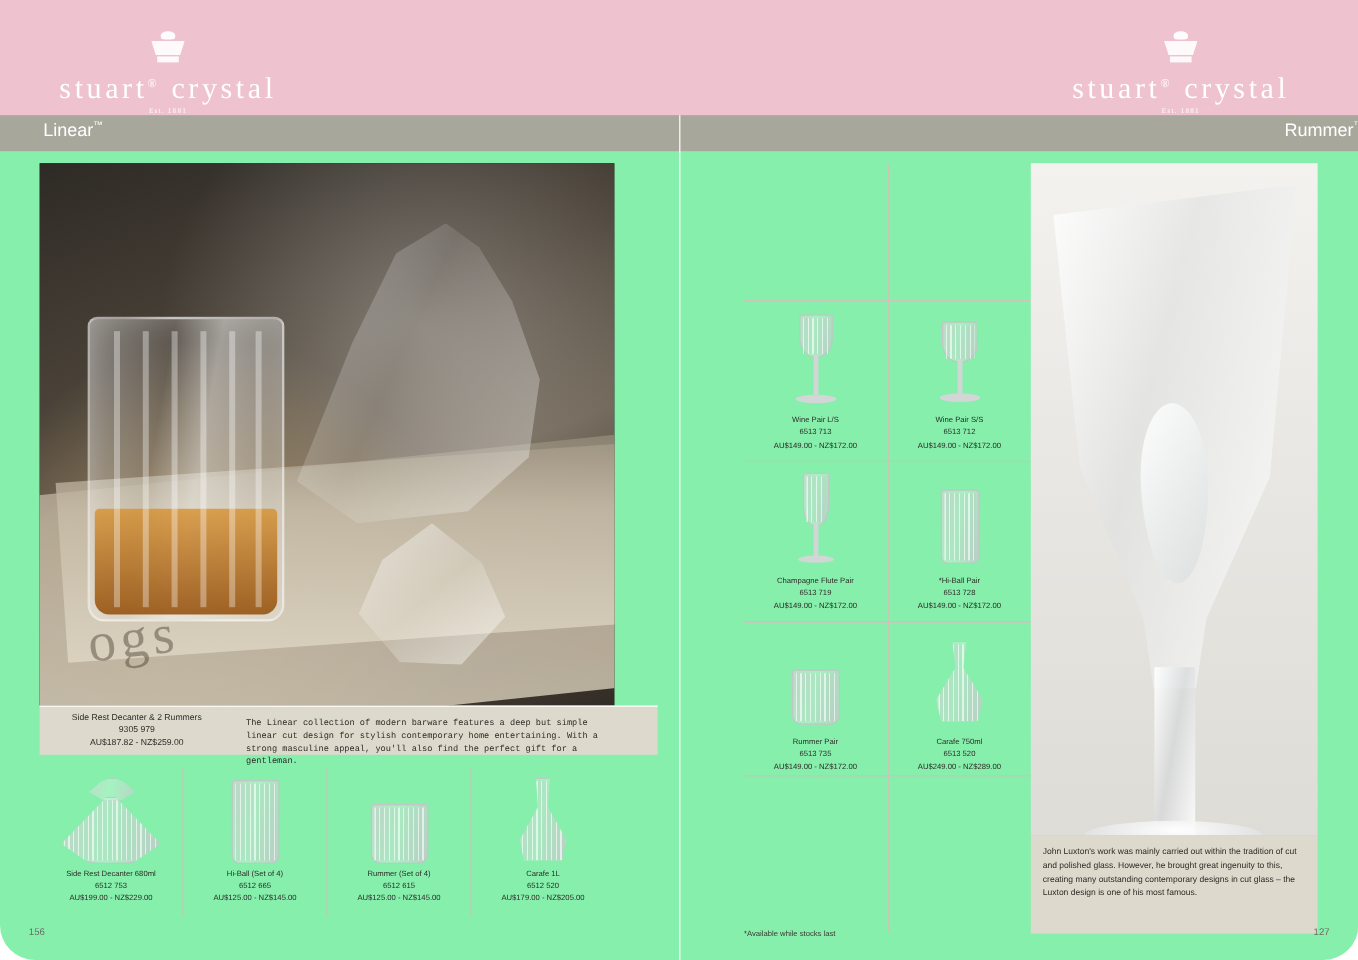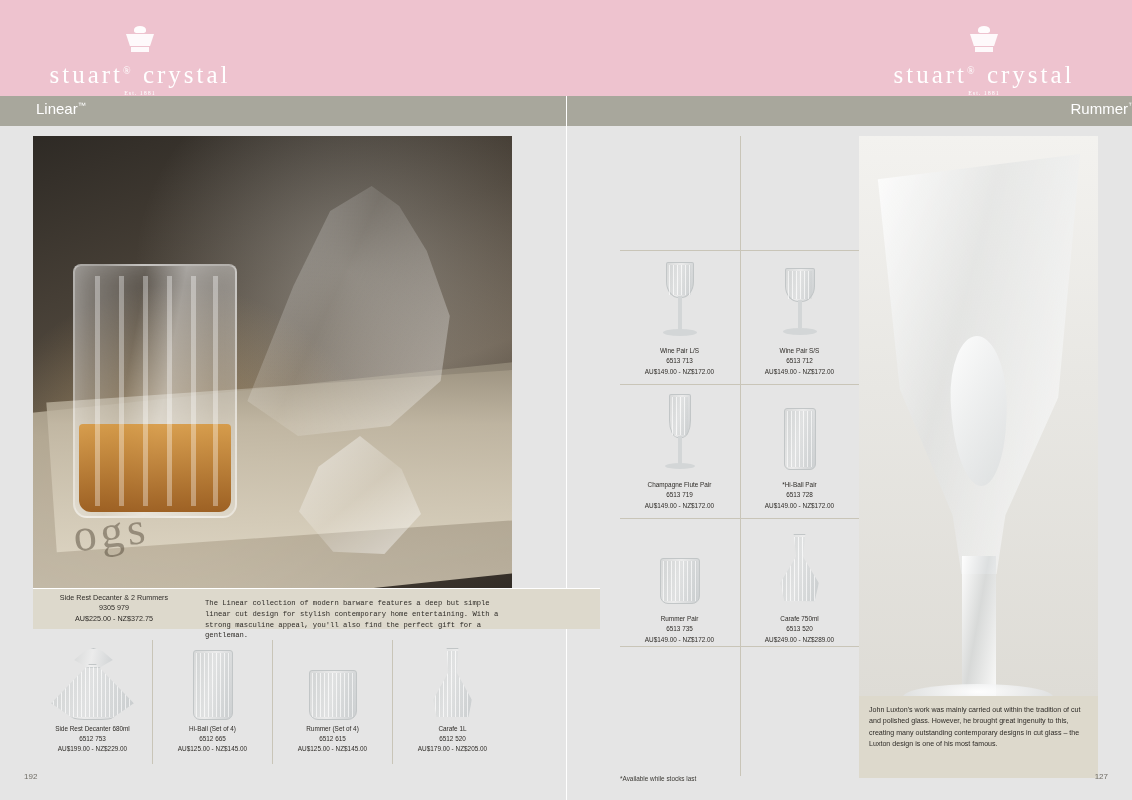--- a/index.html
+++ b/index.html
@@ -11,21 +11,22 @@
     width: 1132px;
     height: 800px;
     font-family: "Liberation Sans", sans-serif;
     color: #2b2b2b;
     overflow: hidden;
     position: relative;
   }
   .page {
     position: absolute;
     inset: 0;
-    background: #e5e5e5;
+    background: #86efac;
+    border-radius: 29px;
   }
 
   
   .pink-band {
     position: absolute;
     left: 0; top: 0;
     width: 1132px; height: 96px;
     background: #eec3cf;
   }
   .brand-left {
@@ -190,23 +191,24 @@
     left: 266px; top: 300px;
     width: 122px; height: 118px;
     background: linear-gradient(140deg, rgba(255,255,255,.55), rgba(255,255,255,.15) 50%, rgba(255,255,255,.5));
     clip-path: polygon(50% 0, 84% 28%, 100% 66%, 70% 100%, 28% 98%, 0 64%, 16% 26%);
   }
 
   
   .hero-caption {
     position: absolute;
     left: 33px; top: 588px;
-    width: 567px; height: 40px;
+    width: 479px; height: 40px;
     background: #ddd9cc;
     border-top: 1px solid #ffffff;
+    padding-left: 36px;
   }
   .hc-left {
     position: absolute;
     left: 8px; top: 4px;
     width: 146px;
     text-align: center;
     font-size: 7.2px;
     line-height: 1.45;
     color: #2e2b27;
   }
@@ -436,21 +438,21 @@
       <div class="flute" style="left:116px"></div>
       <div class="flute" style="left:138px"></div>
     </div>
     <div class="stopper"></div>
   </div>
 
   <div class="hero-caption">
     <div class="hc-left">
       <div>Side Rest Decanter &amp; 2 Rummers</div>
       <div>9305 979</div>
-      <div>AU$225.00  -  NZ$372.75</div>
+      <div>AU$187.82  -  NZ$259.00</div>
     </div>
     <div class="hc-right">The Linear collection of modern barware features a deep but simple linear cut design for stylish contemporary home entertaining. With a strong masculine appeal, you'll also find the perfect gift for a gentleman.</div>
   </div>
 
   <div class="strip">
 
     <div class="strip-cell">
       <div class="strip-art">
         <div class="g-wrap" style="top:4px;width:44px;height:18px;">
           <div class="g-body" style="width:44px;height:18px;clip-path:polygon(38% 100%,8% 60%,30% 16%,50% 0,70% 16%,92% 60%,62% 100%);position:relative;"></div>
@@ -605,17 +607,17 @@
     <div class="rp-glass"></div>
     <div class="rp-leaf"></div>
     <div class="rp-stem"></div>
     <div class="rp-foot"></div>
   </div>
 
   <div class="right-caption">
     <div class="rc-text">John Luxton's work was mainly carried out within the tradition of cut and polished glass. However, he brought great ingenuity to this, creating many outstanding contemporary designs in cut glass – the Luxton design is one of his most famous.</div>
   </div>
 
-  <div class="folio-left">192</div>
+  <div class="folio-left">156</div>
   <div class="folio-right">127</div>
   <div class="footnote">*Available while stocks last</div>
 
 </div>
 
 </body></html>

